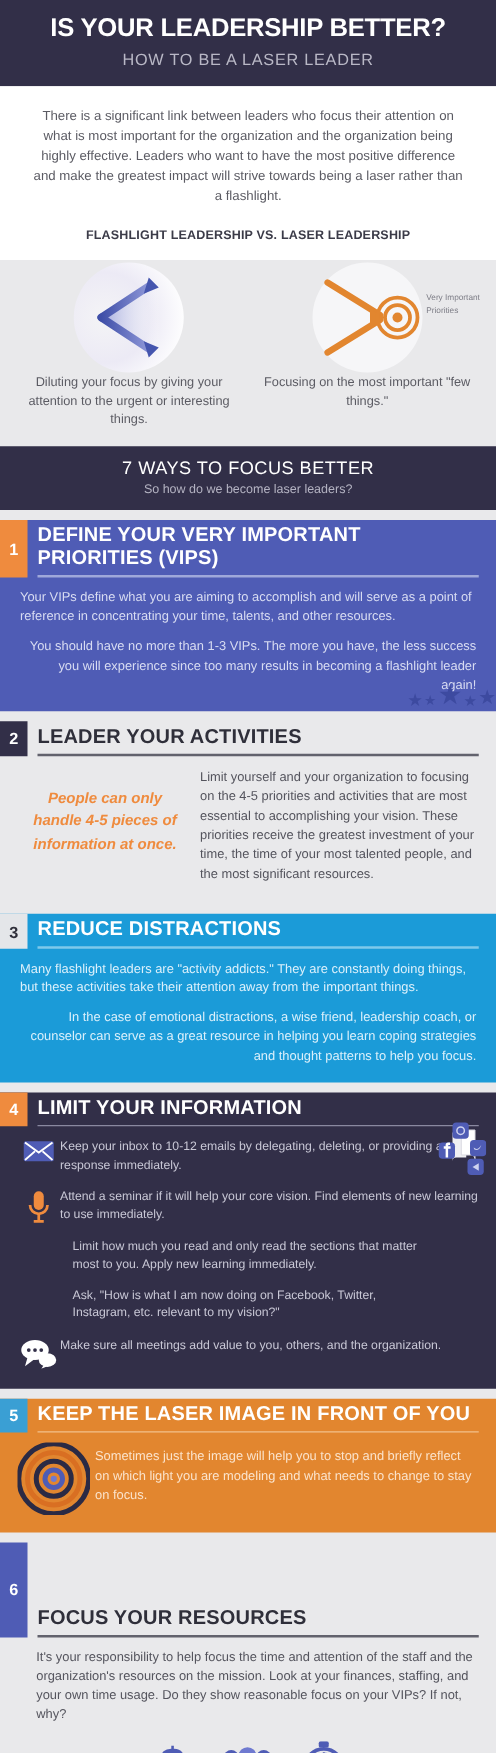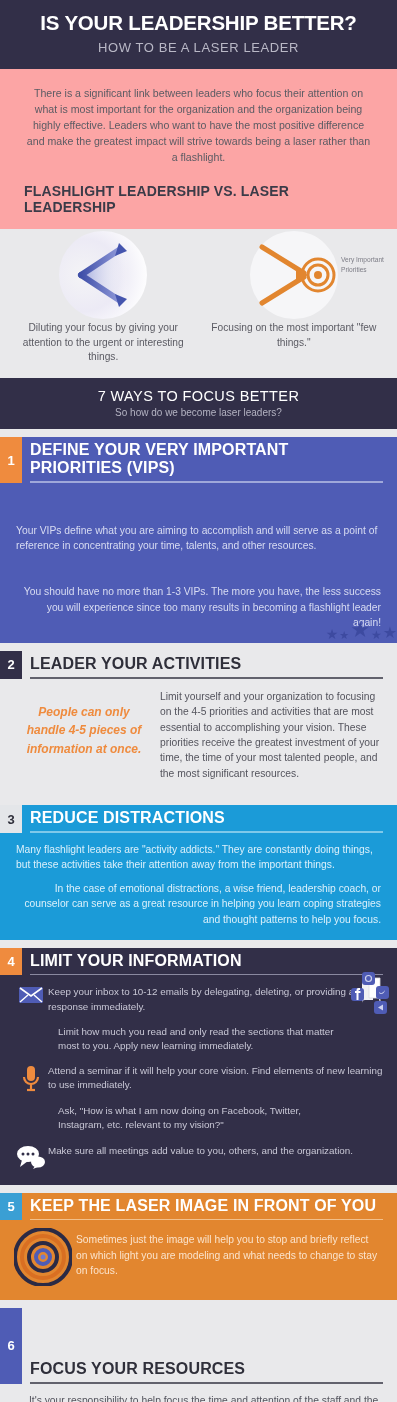--- a/index.html
+++ b/index.html
@@ -27,33 +27,33 @@
   .header h2 {
     color: #b9b8c6;
     font-size: 13px;
     font-weight: normal;
     letter-spacing: 0.6px;
     margin-top: 5px;
   }
 
   
   .intro {
-    background: #fca5a5;
+    background: #ffffff;
     padding: 16px 24px 4px;
     text-align: center;
   }
   .intro p {
     color: #5b5b63;
     font-size: 10.6px;
     line-height: 1.52;
   }
   .compare-title {
-    text-align: left;
+    text-align: center;
     color: #3b3b48;
-    font-size: 14px;
+    font-size: 10px;
     font-weight: bold;
     letter-spacing: 0.15px;
     margin: 18px 0 10px;
   }
   .compare {
     display: flex;
     padding: 0 8px 14px;
   }
   .compare-col {
     flex: 1;
@@ -132,21 +132,21 @@
   .rule { height: 1.5px; width: 100%; }
   .sec-body { padding: 9px 16px 13px; }
   .sec-body p { font-size: 10.3px; line-height: 1.48; }
   .sec-body p + p { margin-top: 9px; text-align: right; }
 
   
   .s1 { background: #4f5cb5; }
   .s1 .badge { background: #ef8b3e; color: #fff; }
   .s1 .sec-title { color: #fff; }
   .s1 .rule { background: #9fa8da; }
-  .s1 .sec-body p { color: #d8dcf2; margin-top: 31px; }
+  .s1 .sec-body p { color: #d8dcf2; }
   .stars {
     position: absolute;
     right: 0; bottom: 2px;
     display: flex;
     align-items: flex-end;
     gap: 1px;
   }
   .star { color: #3d4aa0; line-height: 1; }
 
   
@@ -345,40 +345,40 @@
         <div class="s4-ico">
           <svg width="26" height="18" viewBox="0 0 26 18">
             <rect x="1" y="1" width="24" height="16" rx="1.5" fill="#4f5cb5"></rect>
             <path d="M2 2 L13 10 L24 2" stroke="#ffffff" stroke-width="1.6" fill="none"></path>
             <path d="M2 16 L10 9 M24 16 L16 9" stroke="#ffffff" stroke-width="1.4" fill="none"></path>
           </svg>
         </div>
         <div class="s4-txt">Keep your inbox to 10-12 emails by delegating, deleting, or providing a response immediately.</div>
       </div>
 
-      <div class="s4-row indent" style="padding-right:44px">
-        <div class="s4-txt" style="flex:1">Limit  how much you read and only read the sections that matter most to you. Apply new learning immediately.</div>
-        <div class="s4-right-ico" style="right:14px; top:2px;">
-          <svg width="24" height="26" viewBox="0 0 24 26">
-            <path d="M3 3 h8 a3 3 0 0 1 3 3 v17 h-8 a3 3 0 0 0 -3 3 z" fill="#f0f0f3"></path>
-            <path d="M21 1 h-8 a3 3 0 0 0 -3 3 v17 h8 a3 3 0 0 1 3 3 z" fill="#ffffff" stroke="#d9d9e0" stroke-width="0.8"></path>
-          </svg>
-        </div>
-      </div>
-
       <div class="s4-row">
         <div class="s4-ico">
           <svg width="18" height="28" viewBox="0 0 18 28">
             <rect x="5" y="1" width="8" height="15" rx="4" fill="#ef8b3e"></rect>
             <path d="M2 12 a7 7 0 0 0 14 0" stroke="#ef8b3e" stroke-width="2.2" fill="none"></path>
             <path d="M9 19 v5" stroke="#ef8b3e" stroke-width="2.2"></path>
             <path d="M5 25 h8" stroke="#ef8b3e" stroke-width="2.2"></path>
           </svg>
         </div>
         <div class="s4-txt">Attend a seminar if it will help your core vision. Find elements of new learning to use immediately.</div>
+      </div>
+
+      <div class="s4-row indent" style="padding-right:44px">
+        <div class="s4-txt" style="flex:1">Limit  how much you read and only read the sections that matter most to you. Apply new learning immediately.</div>
+        <div class="s4-right-ico" style="right:14px; top:2px;">
+          <svg width="24" height="26" viewBox="0 0 24 26">
+            <path d="M3 3 h8 a3 3 0 0 1 3 3 v17 h-8 a3 3 0 0 0 -3 3 z" fill="#f0f0f3"></path>
+            <path d="M21 1 h-8 a3 3 0 0 0 -3 3 v17 h8 a3 3 0 0 1 3 3 z" fill="#ffffff" stroke="#d9d9e0" stroke-width="0.8"></path>
+          </svg>
+        </div>
       </div>
 
       <div class="s4-row indent" style="padding-right:50px">
         <div class="s4-txt" style="flex:1">Ask, "How is what I am now doing on Facebook, Twitter, Instagram, etc. relevant to my vision?"</div>
         <div class="s4-right-ico" style="right:8px; top:-4px;">
           <svg width="40" height="44" viewBox="0 0 40 44">
             <rect x="13" y="1" width="13" height="13" rx="3" fill="#4f5cb5"></rect>
             <rect x="16.5" y="4.5" width="6" height="6" rx="3" fill="none" stroke="#cfd3ef" stroke-width="1.2"></rect>
             <rect x="27" y="15" width="13" height="13" rx="3" fill="#4f5cb5"></rect>
             <path d="M30 21 q3 3 6 -2 q-1 4 -4 4 q-2 0 -2 -2z" fill="#cfd3ef"></path>

